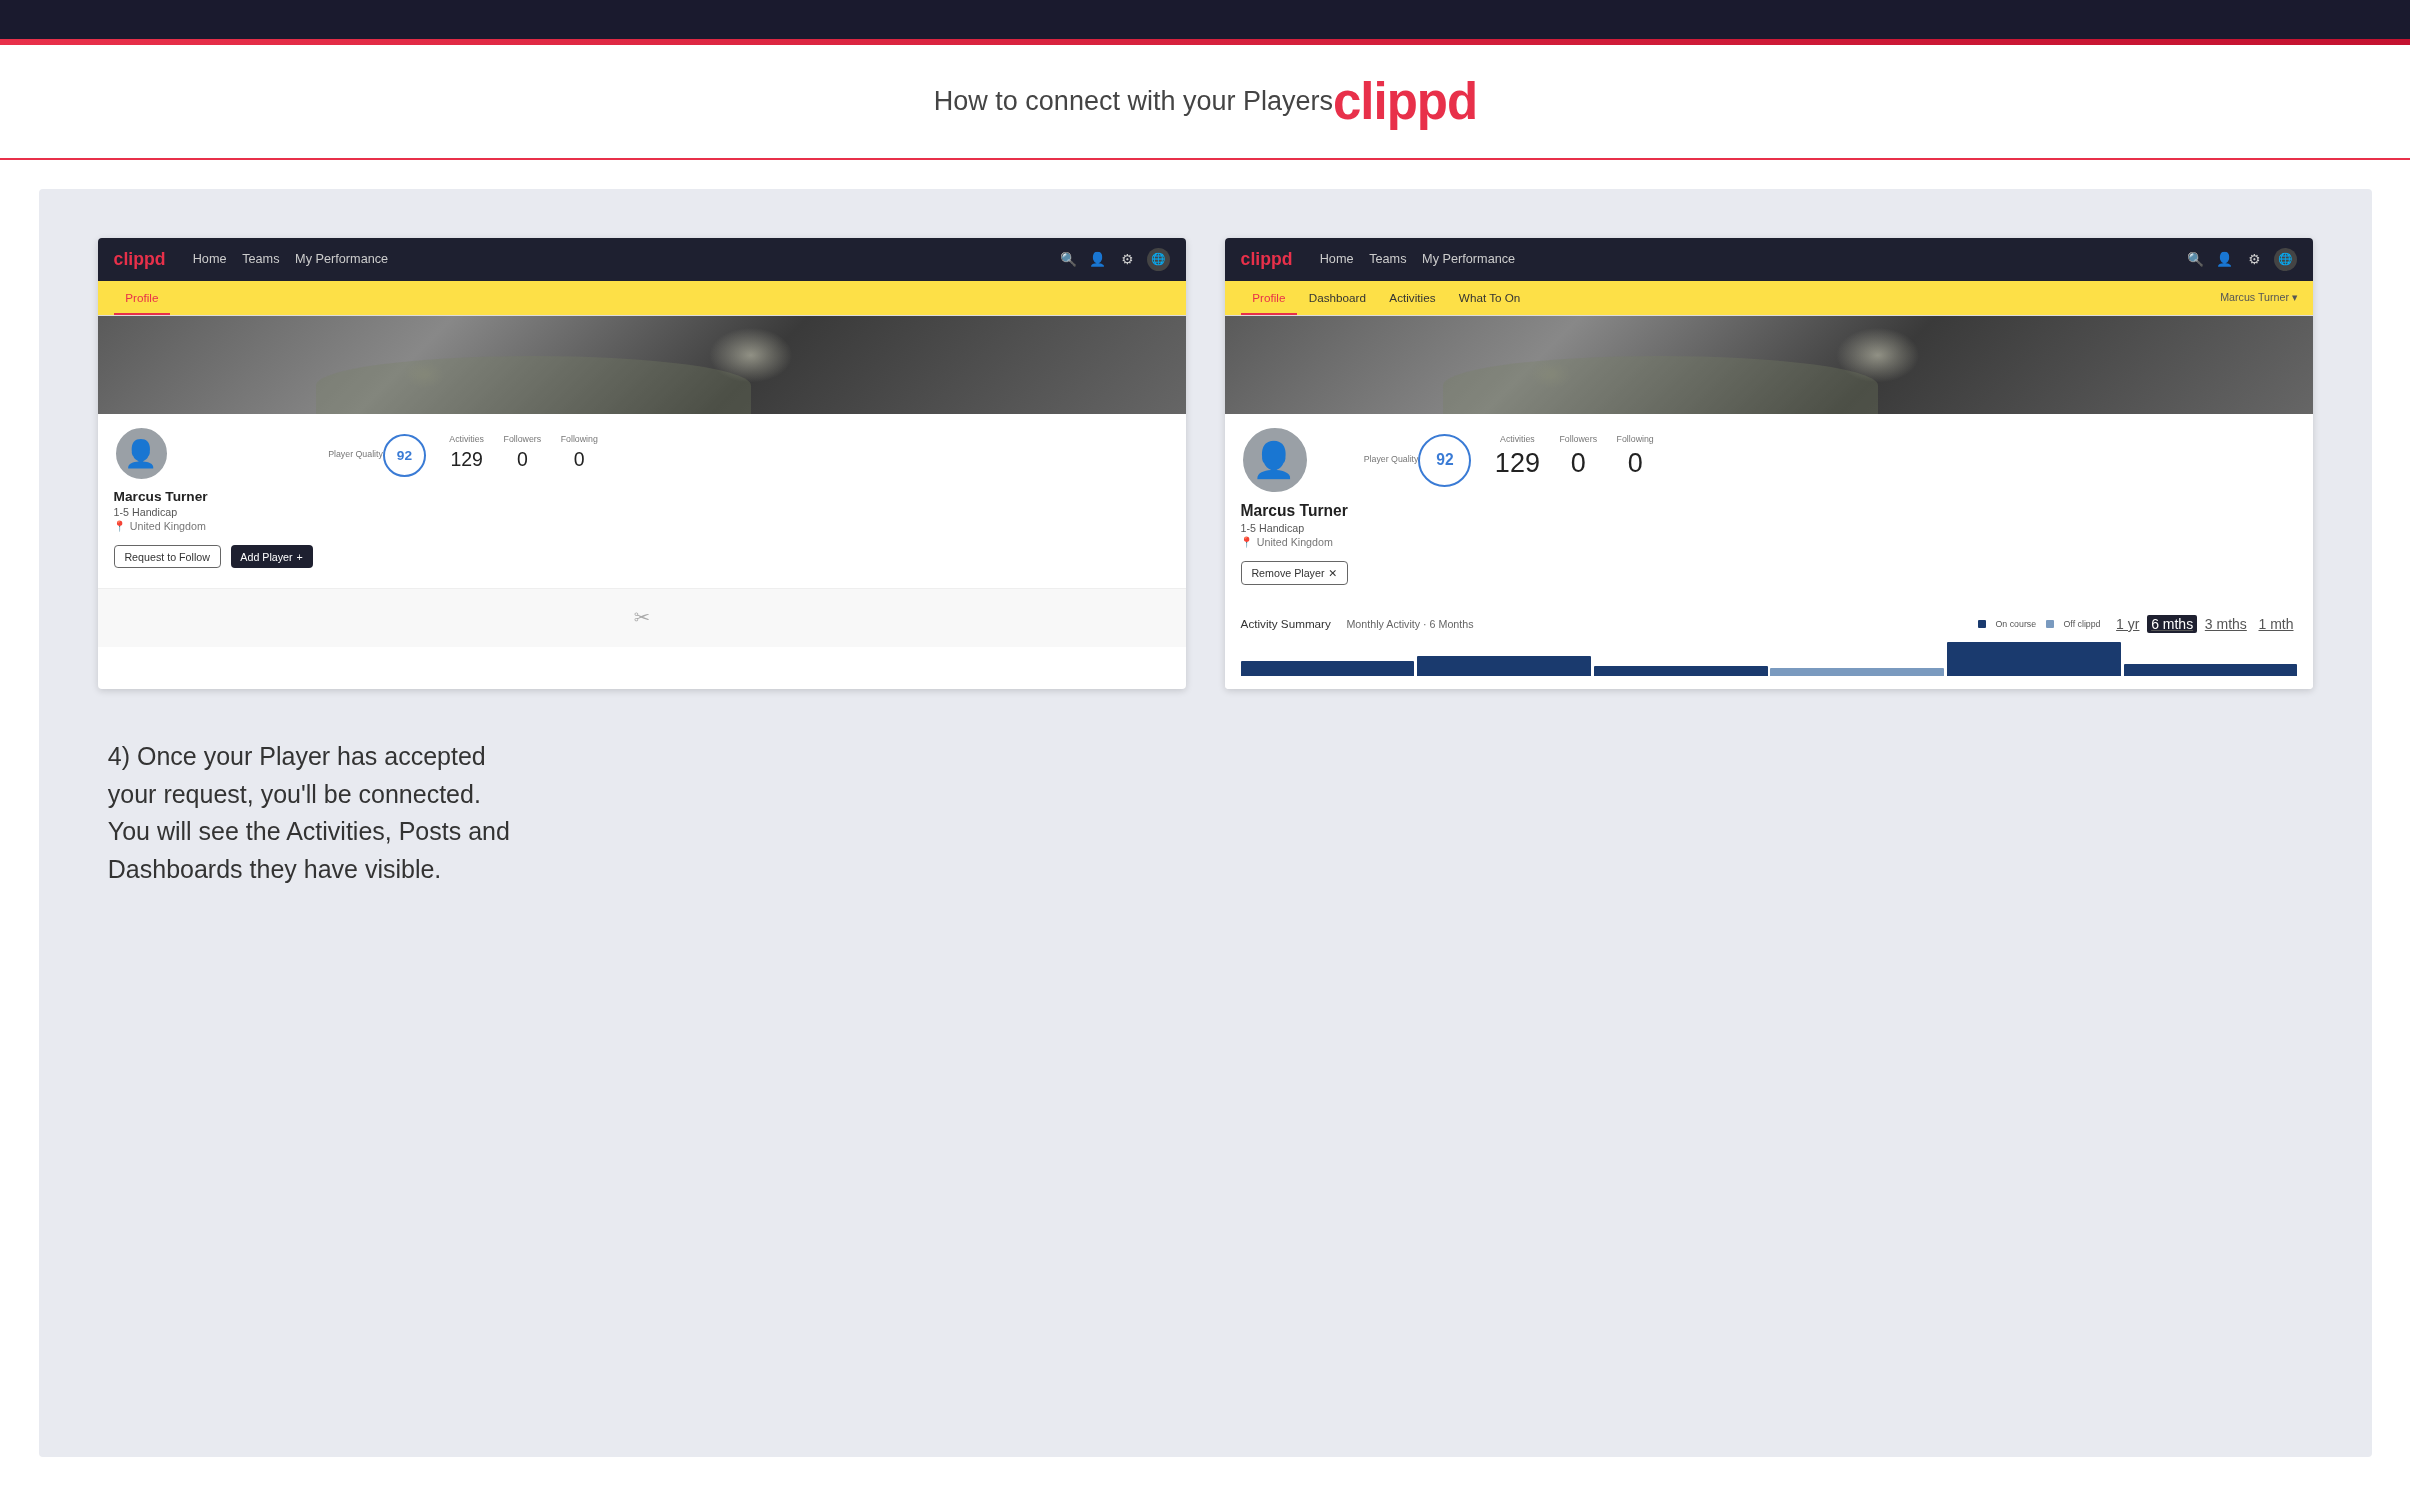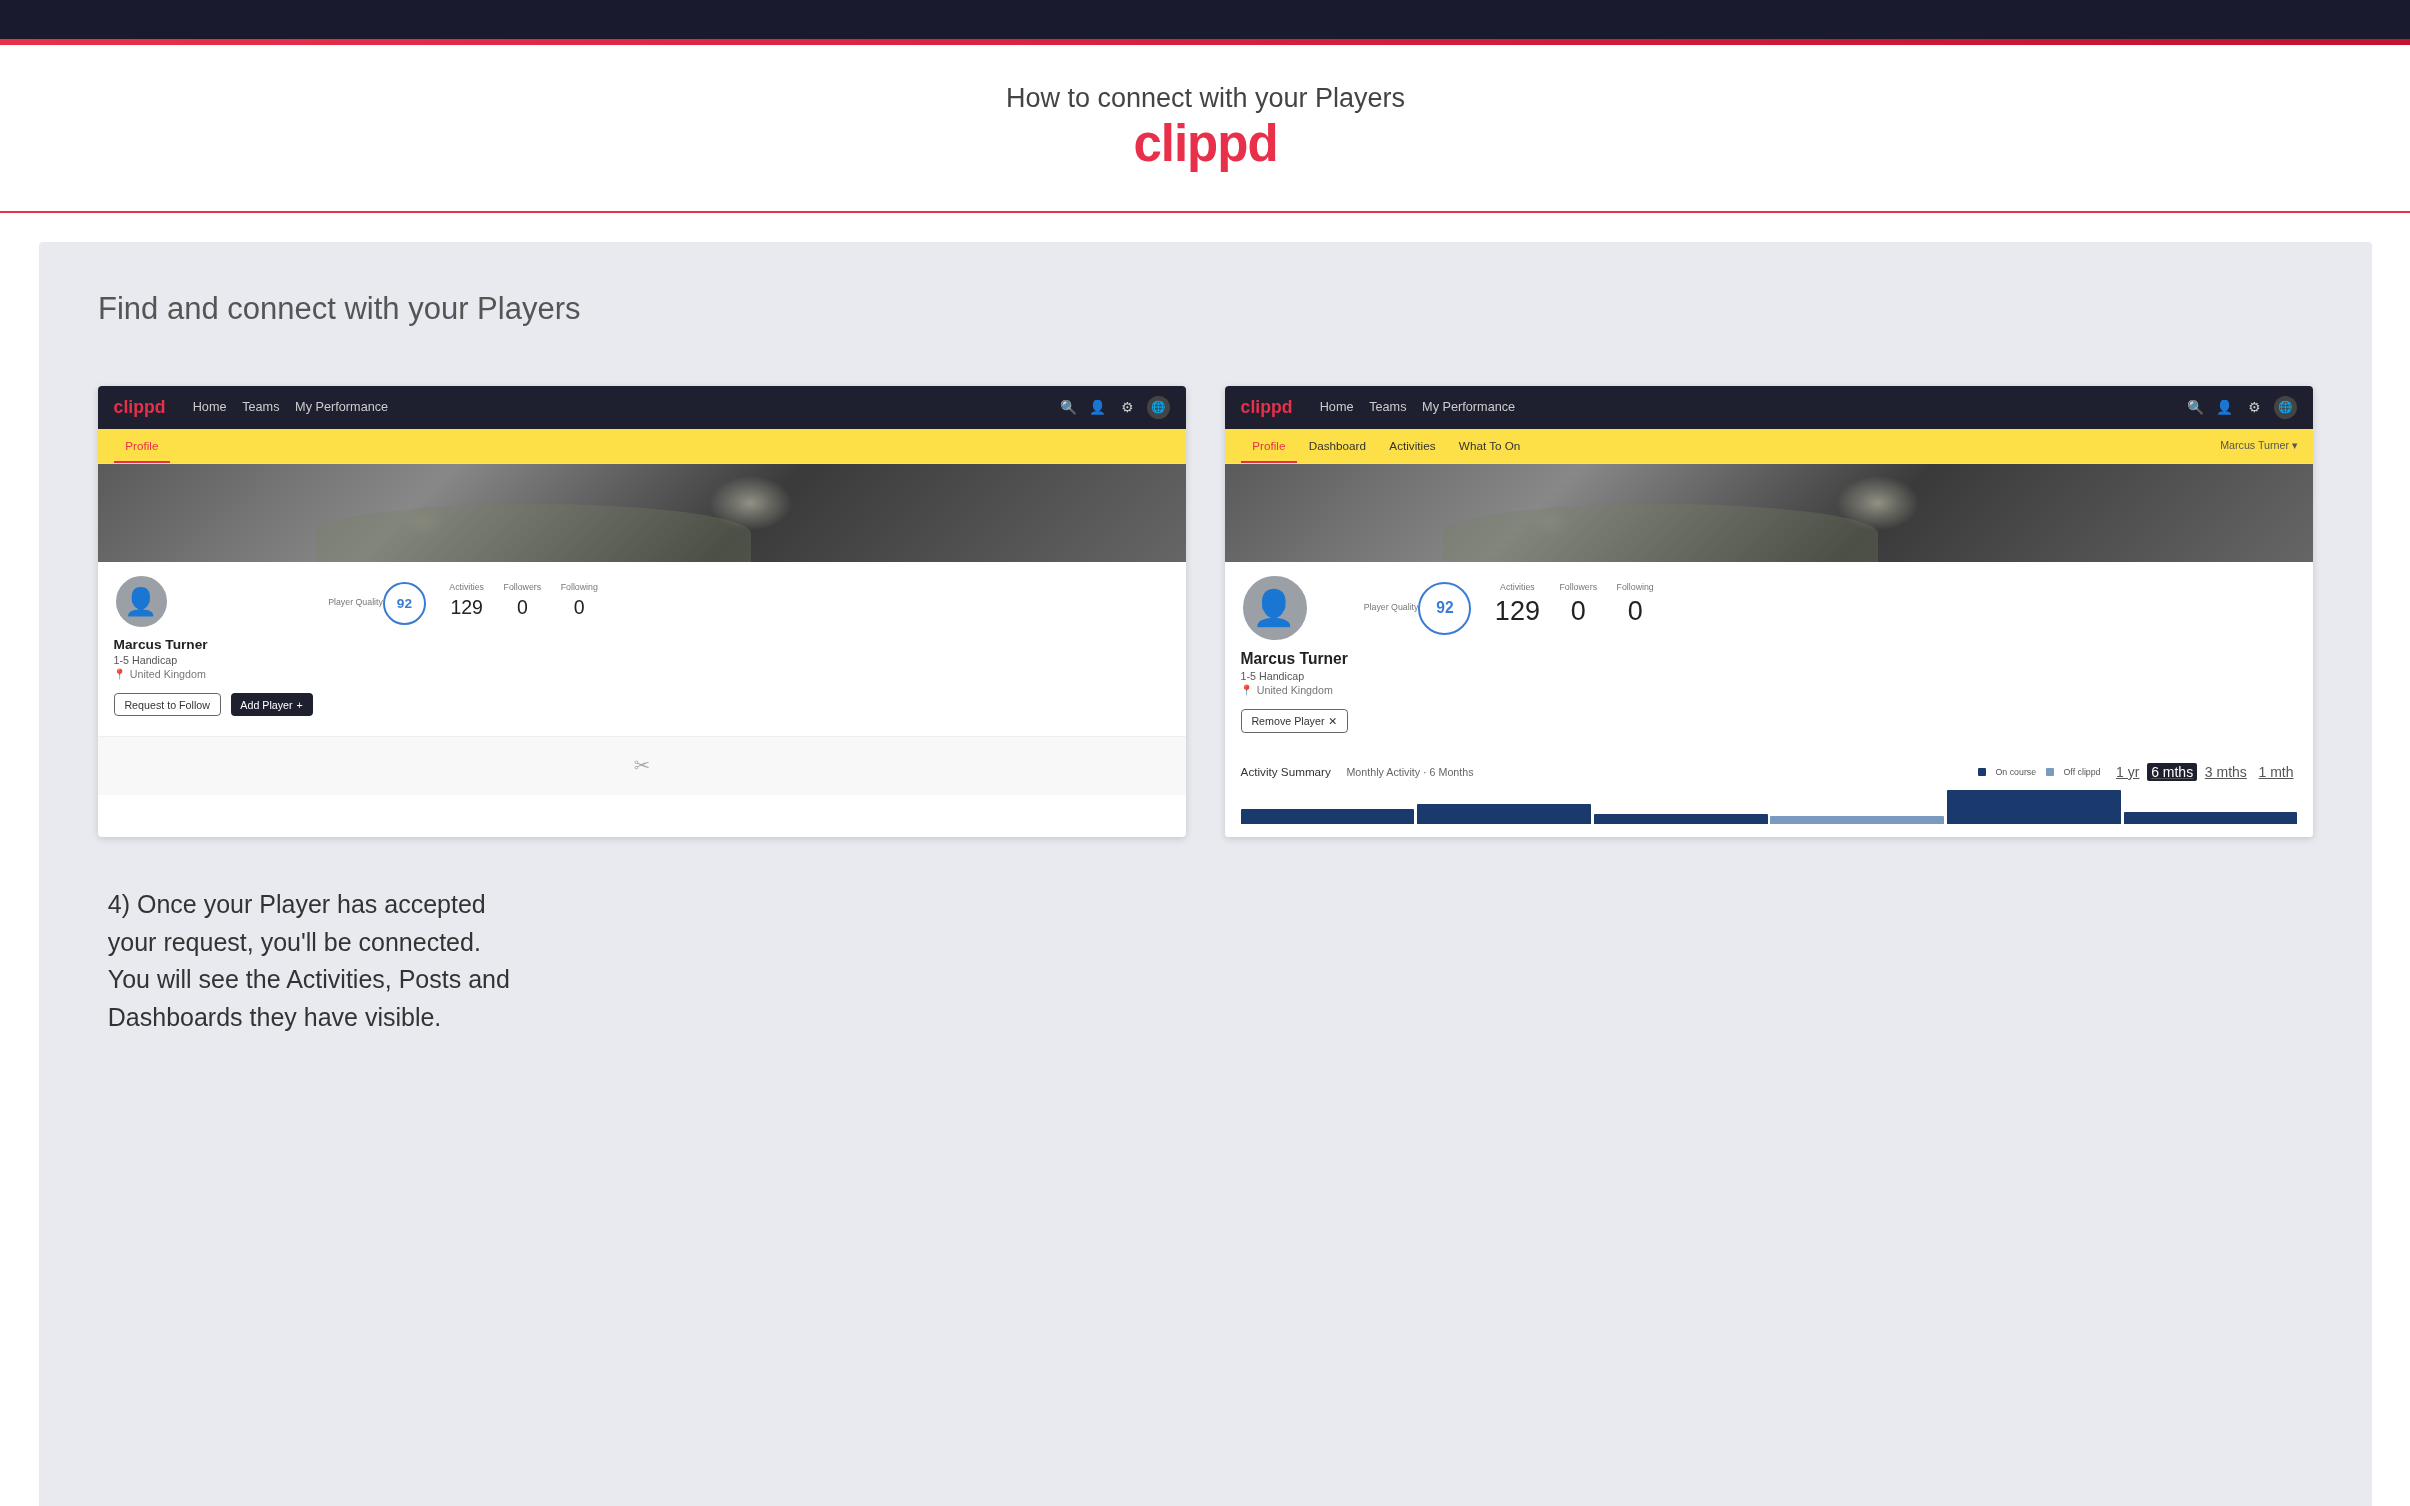--- a/index.html
+++ b/index.html
@@ -21,23 +21,22 @@
       height: 5.9px;
       background: linear-gradient(to right, #e8304a, #c41230);
       width: 100%;
     }
 
     
     .header {
       display: flex;
       align-items: center;
       justify-content: center;
-      padding: 38px 59px;
+      padding: 27px 59px;
       border-bottom: 2px solid #e8304a;
-      flex-direction: column;
     }
     .header-title {
       font-size: 27px;
       color: #444;
       font-weight: 400;
     }
     .logo-text {
       font-size: 51px;
       font-weight: 700;
       color: #e8304a;
@@ -415,21 +414,20 @@
 <div class="top-bar"></div>
 <div class="top-stripe"></div>
 
 <div class="header">
   <span class="header-title">How to connect with your Players</span>
   <span class="logo-text">clippd</span>
 </div>
 
 <div class="main-content">
 
-  <div class="page-subtitle">Find and connect with your Players</div>
 
   <div class="screenshots-row">
 
     <div class="screenshot-wrapper">
 
       <div class="app-navbar">
         <span class="app-logo">clippd</span>
         <div class="app-nav-items">
           <span class="app-nav-item">Home</span>
           <span class="app-nav-item">Teams</span>

